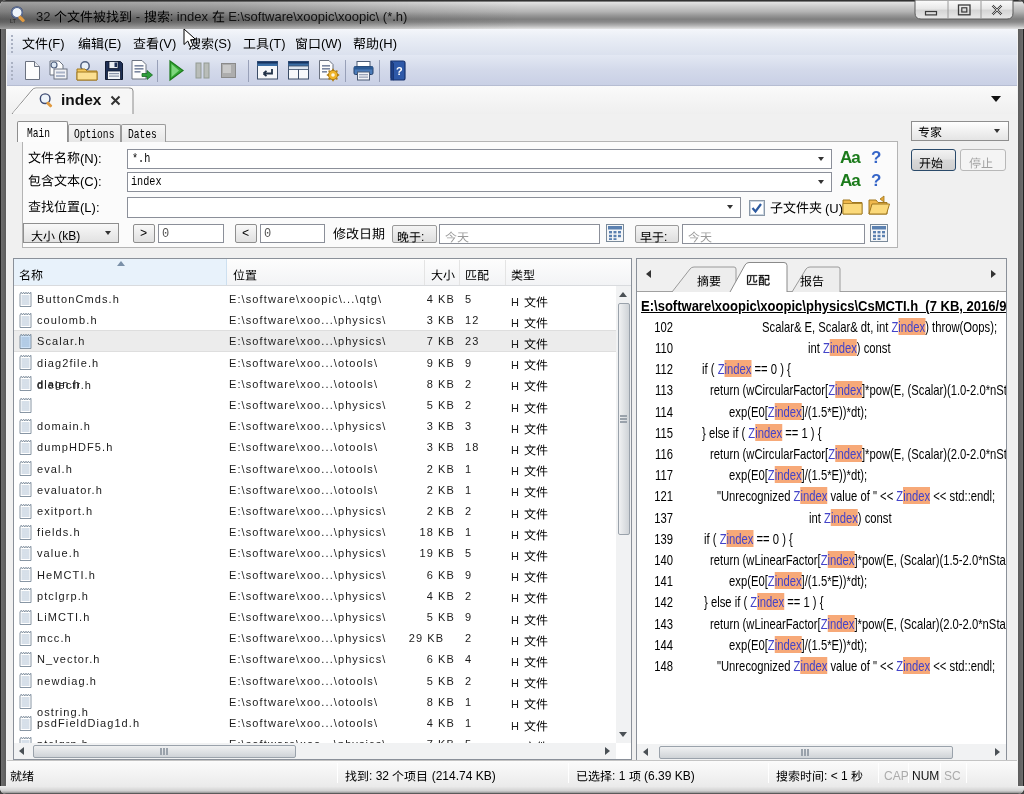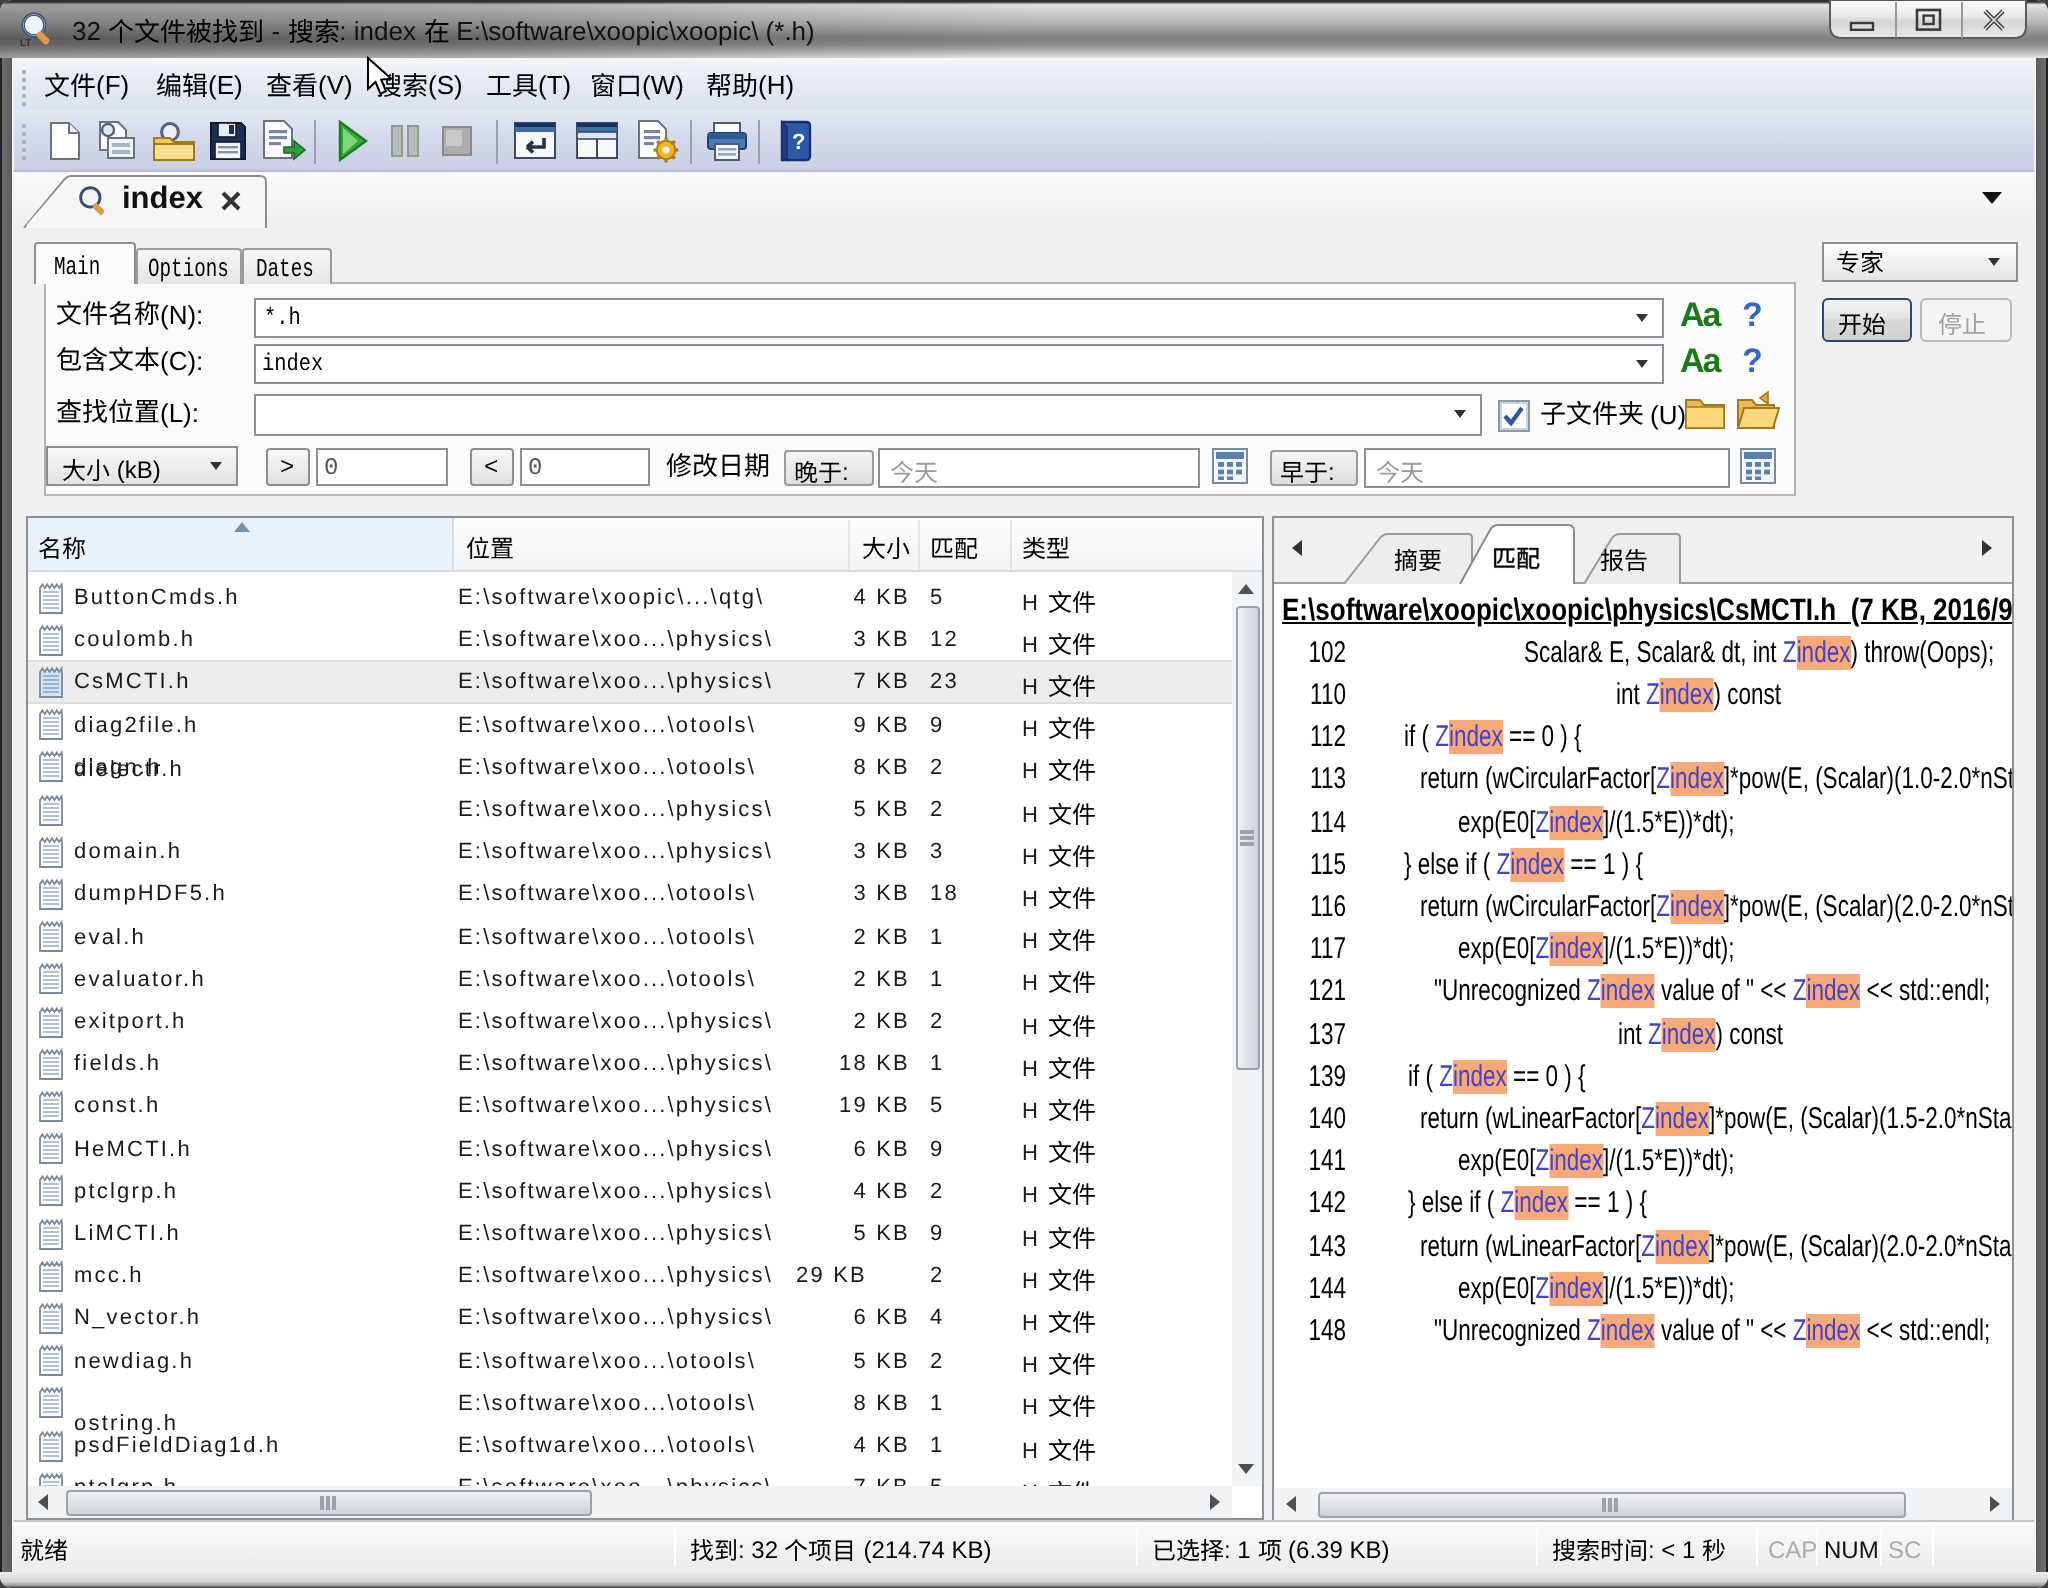--- a/index.html
+++ b/index.html
@@ -467,21 +467,21 @@
       <svg class="ab" style="left:19px;top:332.9px" width="13" height="16" viewBox="0 0 13 16">
         <path d="M1 3 L2.2 1.2 L3.4 3 L4.6 1.2 L5.8 3 L7 1.2 L8.2 3 L9.4 1.2 L10.6 3 L11.8 1.2 L12 3 V15.5 H1 Z" fill="#cfe3f7" stroke="#7a8a9a" stroke-width="0.9"></path>
         <g stroke="#88a8cc" stroke-width="0.8">
           <line x1="2.5" y1="5" x2="10.5" y2="5"></line>
           <line x1="2.5" y1="7" x2="10.5" y2="7"></line>
           <line x1="2.5" y1="9" x2="10.5" y2="9"></line>
           <line x1="2.5" y1="11" x2="10.5" y2="11"></line>
           <line x1="2.5" y1="13" x2="10.5" y2="13"></line>
         </g>
       </svg>
-      <div class="ab lst" style="left:37px;top:335.4px">CsMCTI.h</div>
+      <div class="ab lst" style="left:37px;top:335.4px">Scalar.h</div>
       <div class="ab lst" style="left:229px;top:335.4px">E:\software\xoo...\physics\</div>
       <div class="ab lst" style="left:398px;top:335.4px;width:57px;text-align:right">7 KB</div>
       <div class="ab lst" style="left:465px;top:335.4px">23</div>
       <div class="ab" style="left:511px;top:333.9px;white-space:nowrap"><span class="lst">H </span><svg class="k" style="width:12px;height:12px" viewBox="0 0 1000 1000">
           <use href="#u6587" fill="#000000"></use>
         </svg><svg class="k" style="width:12px;height:12px" viewBox="0 0 1000 1000">
           <use href="#u4EF6" fill="#000000"></use>
         </svg></div>
       <svg class="ab" style="left:19px;top:354.1px" width="13" height="16" viewBox="0 0 13 16">
         <path d="M1 3 L2.2 1.2 L3.4 3 L4.6 1.2 L5.8 3 L7 1.2 L8.2 3 L9.4 1.2 L10.6 3 L11.8 1.2 L12 3 V15.5 H1 Z" fill="#ffffff" stroke="#7a8a9a" stroke-width="0.9"></path>
@@ -657,21 +657,21 @@
       <svg class="ab" style="left:19px;top:544.9px" width="13" height="16" viewBox="0 0 13 16">
         <path d="M1 3 L2.2 1.2 L3.4 3 L4.6 1.2 L5.8 3 L7 1.2 L8.2 3 L9.4 1.2 L10.6 3 L11.8 1.2 L12 3 V15.5 H1 Z" fill="#ffffff" stroke="#7a8a9a" stroke-width="0.9"></path>
         <g stroke="#9ab0c8" stroke-width="0.8">
           <line x1="2.5" y1="5" x2="10.5" y2="5"></line>
           <line x1="2.5" y1="7" x2="10.5" y2="7"></line>
           <line x1="2.5" y1="9" x2="10.5" y2="9"></line>
           <line x1="2.5" y1="11" x2="10.5" y2="11"></line>
           <line x1="2.5" y1="13" x2="10.5" y2="13"></line>
         </g>
       </svg>
-      <div class="ab lst" style="left:37px;top:547.4px">const.h</div>
+      <div class="ab lst" style="left:37px;top:547.4px">value.h</div>
       <div class="ab lst" style="left:229px;top:547.4px">E:\software\xoo...\physics\</div>
       <div class="ab lst" style="left:398px;top:547.4px;width:57px;text-align:right">19 KB</div>
       <div class="ab lst" style="left:465px;top:547.4px">5</div>
       <div class="ab" style="left:511px;top:545.9px;white-space:nowrap"><span class="lst">H </span><svg class="k" style="width:12px;height:12px" viewBox="0 0 1000 1000">
           <use href="#u6587" fill="#000000"></use>
         </svg><svg class="k" style="width:12px;height:12px" viewBox="0 0 1000 1000">
           <use href="#u4EF6" fill="#000000"></use>
         </svg></div>
       <svg class="ab" style="left:19px;top:566.1px" width="13" height="16" viewBox="0 0 13 16">
         <path d="M1 3 L2.2 1.2 L3.4 3 L4.6 1.2 L5.8 3 L7 1.2 L8.2 3 L9.4 1.2 L10.6 3 L11.8 1.2 L12 3 V15.5 H1 Z" fill="#ffffff" stroke="#7a8a9a" stroke-width="0.9"></path>
@@ -735,21 +735,21 @@
         <g stroke="#9ab0c8" stroke-width="0.8">
           <line x1="2.5" y1="5" x2="10.5" y2="5"></line>
           <line x1="2.5" y1="7" x2="10.5" y2="7"></line>
           <line x1="2.5" y1="9" x2="10.5" y2="9"></line>
           <line x1="2.5" y1="11" x2="10.5" y2="11"></line>
           <line x1="2.5" y1="13" x2="10.5" y2="13"></line>
         </g>
       </svg>
       <div class="ab lst" style="left:37px;top:632.2px">mcc.h</div>
       <div class="ab lst" style="left:229px;top:632.2px">E:\software\xoo...\physics\</div>
-      <div class="ab lst" style="left:398px;top:632.2px;width:57px;text-align:left">29 KB</div>
+      <div class="ab lst" style="left:398px;top:632.2px;width:57px;text-align:center">29 KB</div>
       <div class="ab lst" style="left:465px;top:632.2px">2</div>
       <div class="ab" style="left:511px;top:630.7px;white-space:nowrap"><span class="lst">H </span><svg class="k" style="width:12px;height:12px" viewBox="0 0 1000 1000">
           <use href="#u6587" fill="#000000"></use>
         </svg><svg class="k" style="width:12px;height:12px" viewBox="0 0 1000 1000">
           <use href="#u4EF6" fill="#000000"></use>
         </svg></div>
       <svg class="ab" style="left:19px;top:650.9px" width="13" height="16" viewBox="0 0 13 16">
         <path d="M1 3 L2.2 1.2 L3.4 3 L4.6 1.2 L5.8 3 L7 1.2 L8.2 3 L9.4 1.2 L10.6 3 L11.8 1.2 L12 3 V15.5 H1 Z" fill="#ffffff" stroke="#7a8a9a" stroke-width="0.9"></path>
         <g stroke="#9ab0c8" stroke-width="0.8">
           <line x1="2.5" y1="5" x2="10.5" y2="5"></line>

